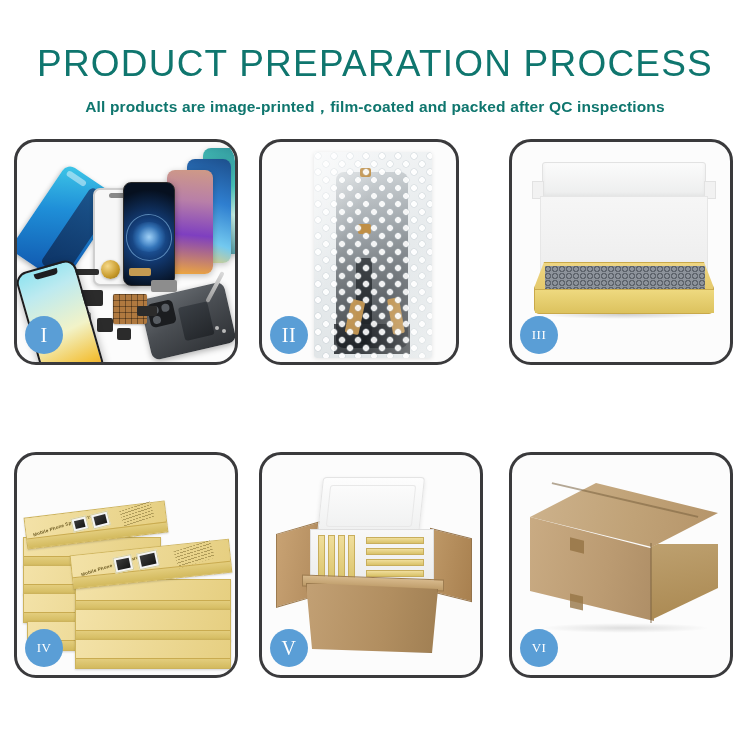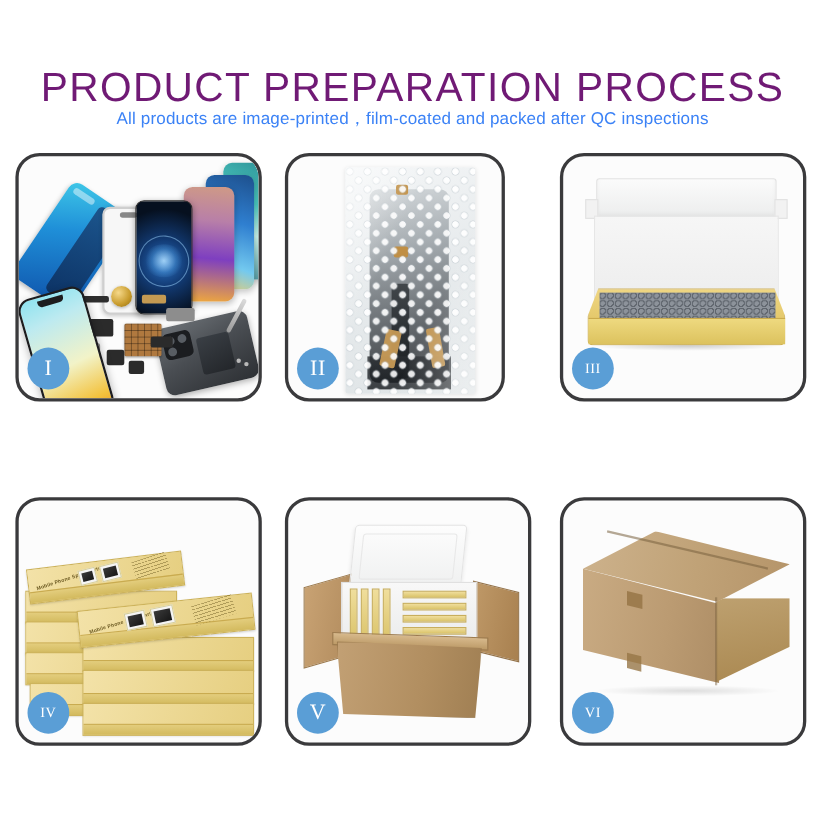--- a/index.html
+++ b/index.html
@@ -10,30 +10,31 @@
     overflow: hidden;
   }
   .page { position: relative; width: 750px; height: 750px; background: #fff; }
 
   
   .header { position: absolute; left: 0; top: 0; width: 750px; text-align: center; }
   .main-title {
     font-size: 37px;
     font-weight: 400;
     letter-spacing: 1.2px;
-    color: #701a75;
+    color: #0f766e;
     line-height: 1;
-    margin-top: 61px;
+    margin-top: 45px;
     white-space: nowrap;
   }
   .sub-title {
     font-size: 15.5px;
-    font-weight: 400;
-    color: #3b82f6;
+    font-weight: 700;
+    color: #0f766e;
     letter-spacing: 0.15px;
+    margin-top: 15px;
     white-space: nowrap;
   }
 
   
   .grid { position: absolute; left: 0; top: 0; width: 750px; height: 750px; }
   .panel {
     position: absolute;
     border: 3px solid #3a3a3c;
     border-radius: 22px;
     background: #fcfcfc;

